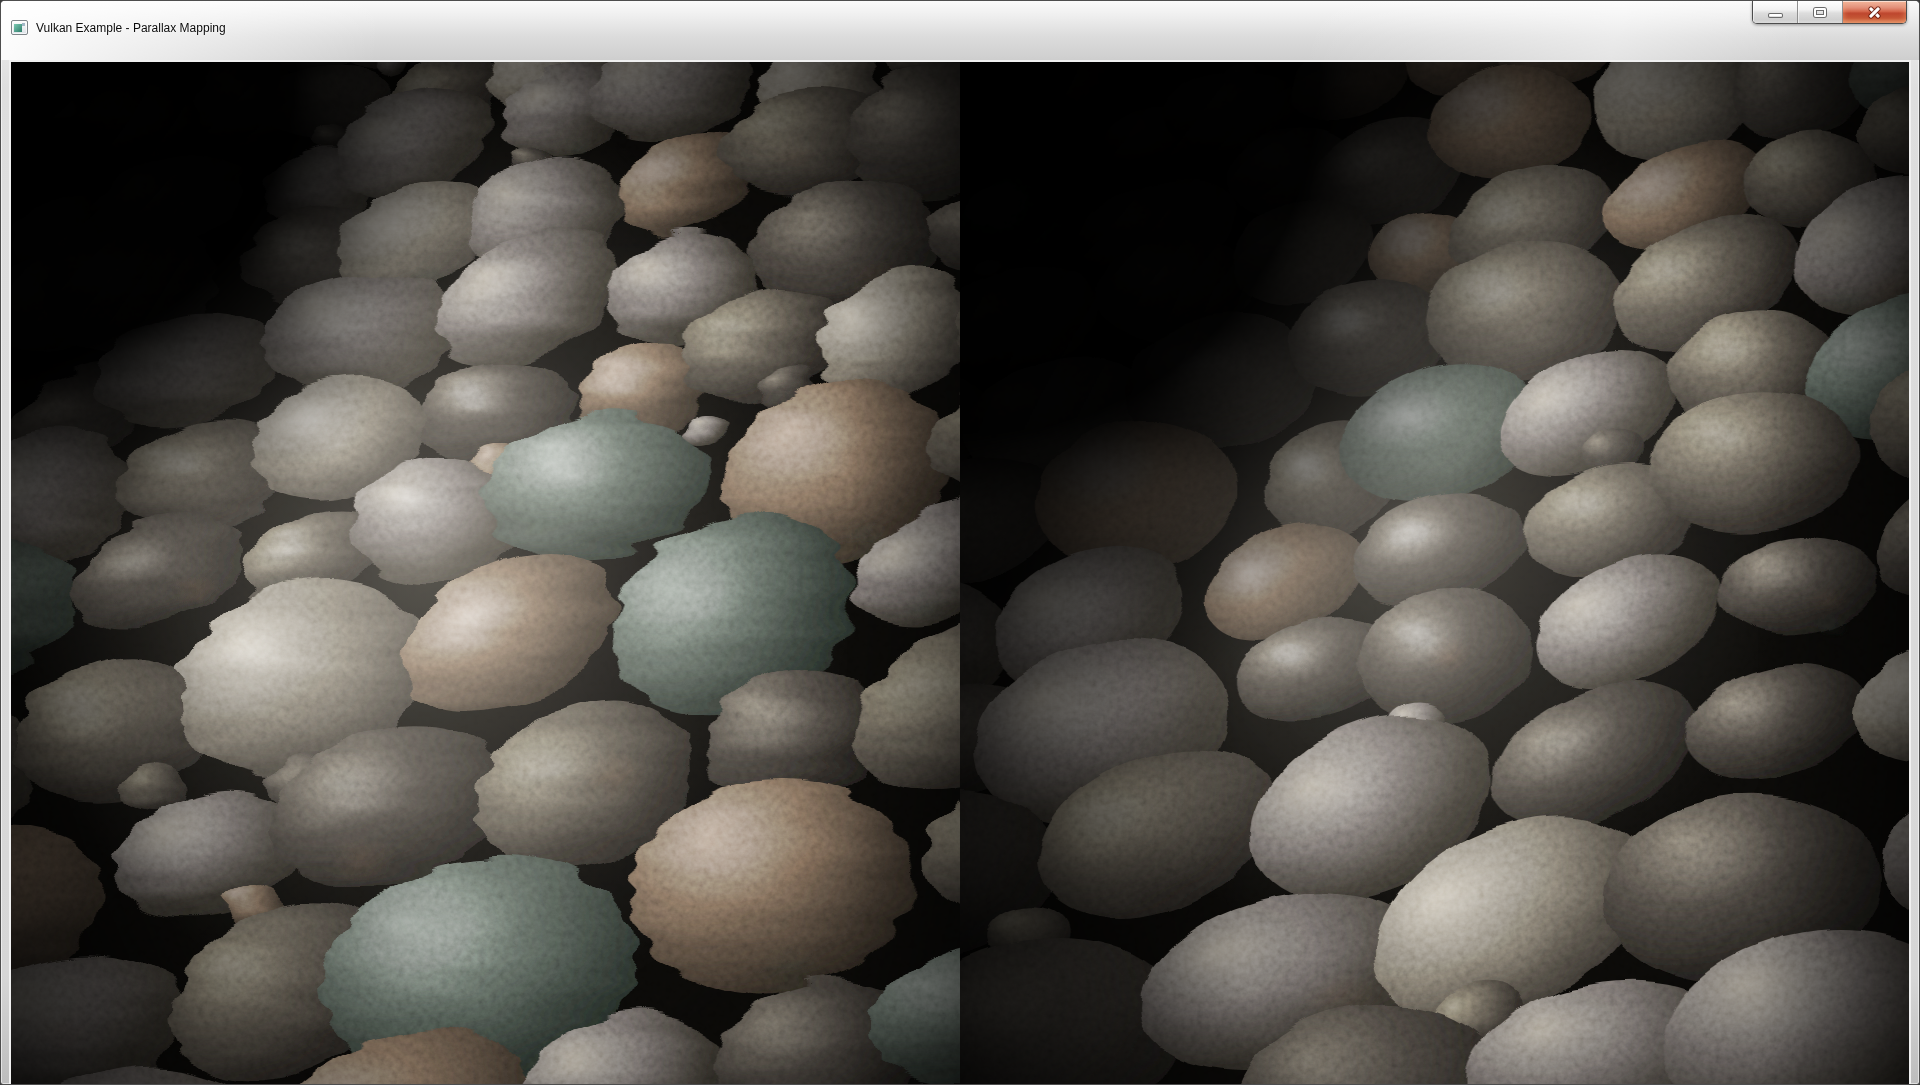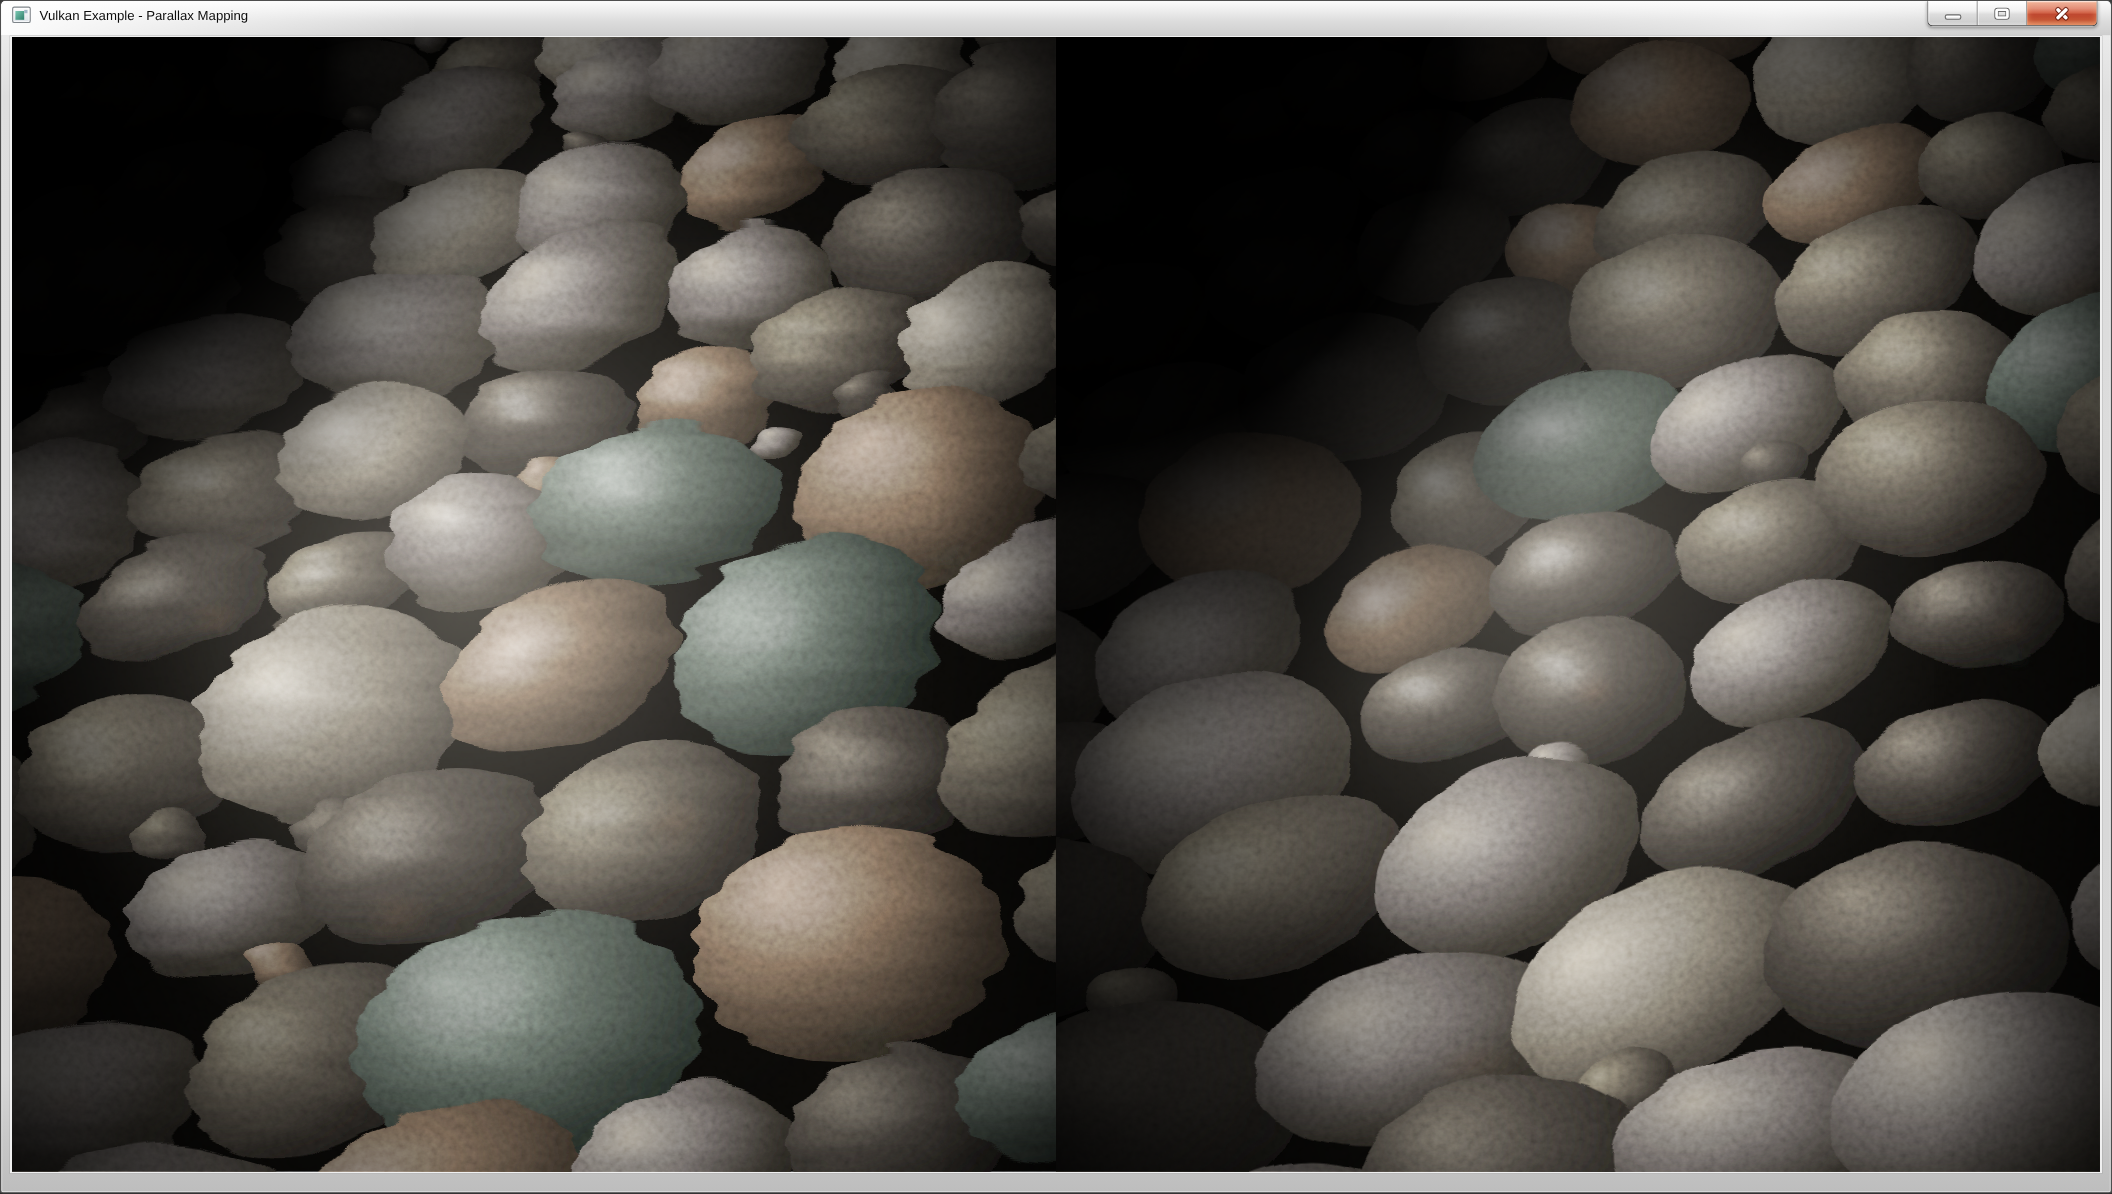--- a/index.html
+++ b/index.html
@@ -6,21 +6,21 @@
   .stage{position:relative;width:1920px;height:1085px;overflow:hidden;}
 
   
   .window{
     position:absolute;inset:0;box-sizing:border-box;
     border:1px solid #4e4e4e;border-radius:5px 5px 3px 3px;overflow:hidden;
     background:linear-gradient(180deg,#f2f2f2 0%,#dedede 8%,#d6d6d6 90%,#bdbdbd 100%);
     box-shadow:inset 0 0 0 1px rgba(255,255,255,.55);
   }
   .titlebar{
-    position:relative;height:31px;box-sizing:border-box;
+    position:relative;height:59px;box-sizing:border-box;
     background:linear-gradient(180deg,#fbfbfb 0%,#ececec 30%,#dcdcdc 60%,#cecece 100%);
     display:flex;align-items:center;padding:0 0 8px 10px;
   }
   .titlebar::before{ 
     content:"";position:absolute;inset:0;pointer-events:none;
     background:linear-gradient(100deg,
       rgba(255,255,255,.95) 0%,rgba(255,255,255,.55) 9%,rgba(255,255,255,0) 20%,
       rgba(255,255,255,0) 68%,rgba(255,255,255,.45) 84%,rgba(255,255,255,0) 94%);
   }
   .app-icon{position:relative;width:17px;height:15px;box-sizing:border-box;margin-top:2px;

